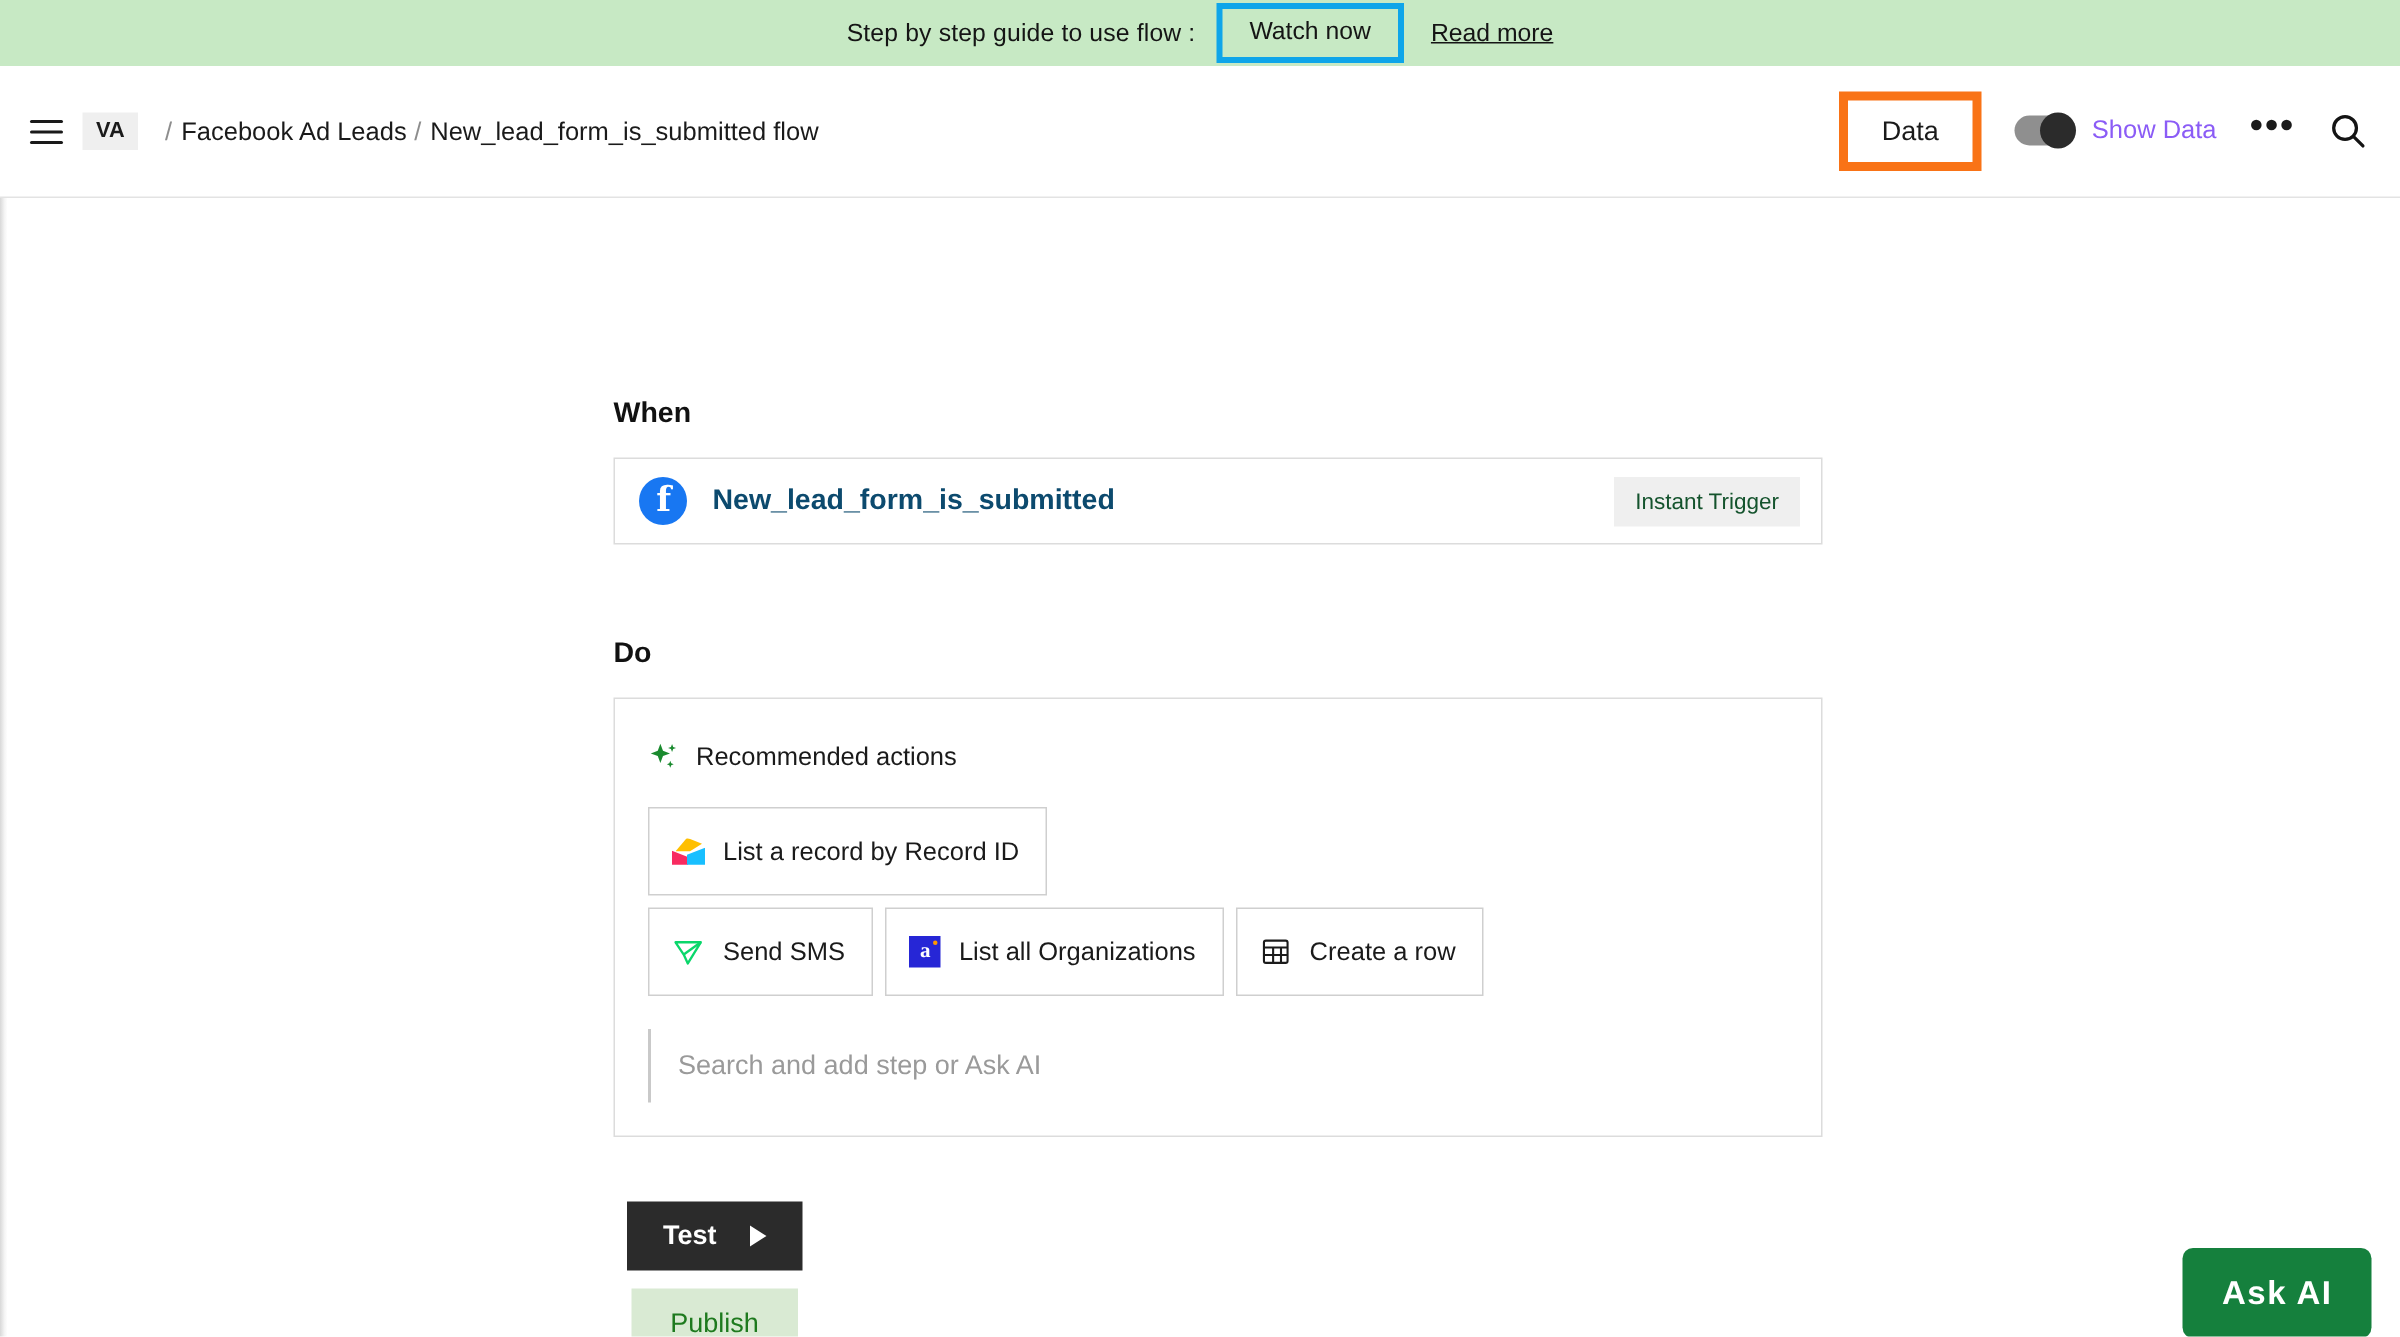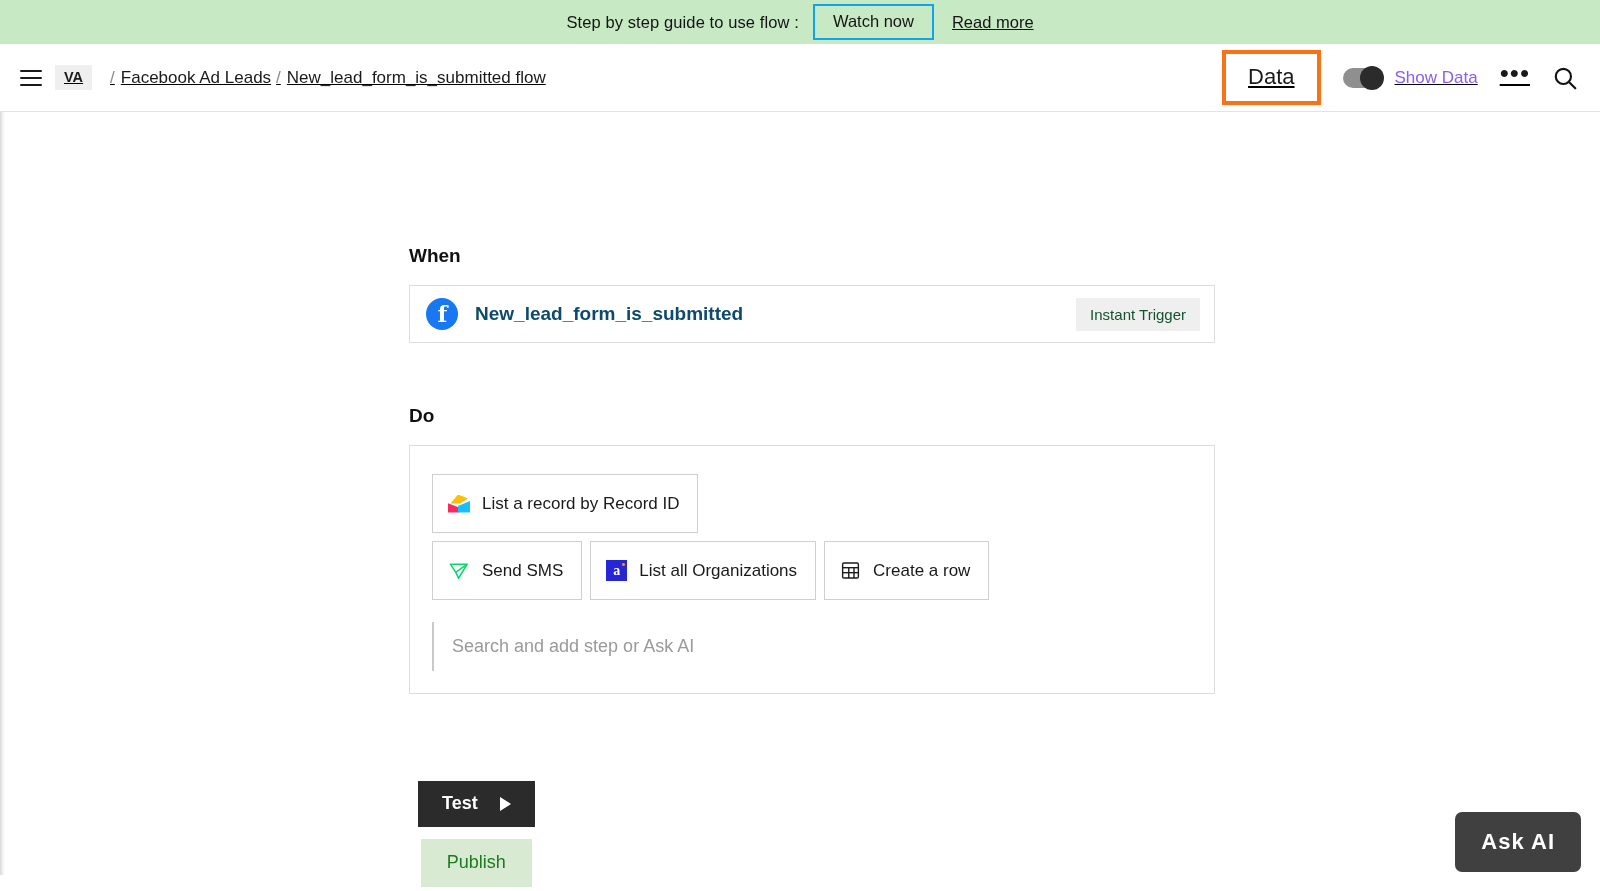--- a/index.html
+++ b/index.html
@@ -14,63 +14,62 @@
   
   .promo-banner {
     height: 44px; width: 100%;
     background: #c7e9c4;
     display: flex; align-items: center; justify-content: center;
     gap: 14px;
   }
   .promo-text { font-size: 16.5px; color: #151515; letter-spacing: .1px; }
   .promo-watch {
     background: transparent;
-    border: 2px solid #0ea5e9;
+    border: 4px solid #0ea5e9;
     padding: 6px 18px 7px;
     font-size: 16.5px; color: #151515;
     font-family: inherit; cursor: pointer;
     line-height: 1.1;
   }
   .promo-read {
     font-size: 16.5px; color: #151515;
     text-decoration: underline; cursor: pointer;
     margin-left: 4px;
   }
 
   
   .header {
-    height: 68px; width: 100%;
+    height: 88px; width: 100%;
     background: #fff;
     border-bottom: 1px solid #e3e3e3;
     display: flex; align-items: center;
     padding: 0 22px 0 20px;
     position: relative;
-    text-decoration: underline;
   }
   .header-left { display: flex; align-items: center; gap: 13px; }
   .hamburger { width: 22px; height: 16px; display: flex; flex-direction: column;
                justify-content: space-between; cursor: pointer; }
   .hamburger span { display: block; height: 2px; background: #1a1a1a; border-radius: 1px; }
   .ws-badge {
     background: #efefef; color: #1a1a1a;
     font-size: 14.5px; font-weight: 700;
     padding: 5px 9px; line-height: 1;
     cursor: pointer;
   }
   .crumbs { display: flex; align-items: center; font-size: 17px; color: #1a1a1a; }
   .crumb-sep { color: #8d8d8d; margin: 0 6px 0 5px; }
   .crumb-link { cursor: pointer; }
   .crumb-current { cursor: default; }
 
   .header-right {
     margin-left: auto; display: flex; align-items: center; gap: 22px;
   }
   .data-btn {
-    border: 4px solid #f97316; background: #fff;
-    font-size: 22px; color: #1a1a1a;
+    border: 6px solid #f97316; background: #fff;
+    font-size: 18px; color: #1a1a1a;
     padding: 11px 22px; font-family: inherit; cursor: pointer;
     line-height: 1.1;
   }
   .toggle-wrap { display: flex; align-items: center; gap: 12px; cursor: pointer; }
   .toggle {
     width: 40px; height: 20px; border-radius: 11px;
     background: #8f8f8f; position: relative;
   }
   .toggle .knob {
     position: absolute; top: -2px; right: -1px;
@@ -223,21 +222,21 @@
   }
   .btn-publish {
     background: #d9ead3; color: #1e7a1e;
     font-size: 18px; padding: 14px 26px;
     border: none; cursor: pointer; font-family: inherit;
     line-height: 1.1;
   }
 
   .ask-ai {
     position: absolute; right: 19px; bottom: 19px;
-    background: #404040; color: #fff;
+    background: #15803d; color: #fff;
     font-size: 22px; font-weight: 700;
     letter-spacing: 1px;
     padding: 17px 26px; border-radius: 7px;
     border: none; cursor: pointer; font-family: inherit; margin-top: 47px;
   }
 </style>
 </head>
 <body>
 
 <div class="app">
@@ -294,20 +293,30 @@
           <div class="trigger-name">New_lead_form_is_submitted</div>
           <div class="trigger-badge">Instant Trigger</div>
         </div>
       </div>
 
       <div class="do-block">
         <div class="section-title">Do</div>
 
         <div class="do-card">
 
+          <div class="rec-header">
+            <span class="sparkle">
+              <svg class="sparkle" viewBox="0 0 24 24">
+                <path d="M9 2 L10.9 7.1 L16 9 L10.9 10.9 L9 16 L7.1 10.9 L2 9 L7.1 7.1 Z" fill="#1a8a2e"></path>
+                <path d="M17.5 2.2 L18.3 4.3 L20.4 5.1 L18.3 5.9 L17.5 8 L16.7 5.9 L14.6 5.1 L16.7 4.3 Z" fill="#1a8a2e"></path>
+                <path d="M16.2 14.4 L16.9 16.2 L18.7 16.9 L16.9 17.6 L16.2 19.4 L15.5 17.6 L13.7 16.9 L15.5 16.2 Z" fill="#1a8a2e"></path>
+              </svg>
+            </span>
+            <span class="rec-label">Recommended actions</span>
+          </div>
 
           <div class="chips">
             <div class="chip-row">
               <button class="chip">
                 <span class="glyph">
                   <span class="ic-airtable">
                       <span class="top"></span>
                       <span class="lft"></span>
                       <span class="rgt"></span>
                     </span>

